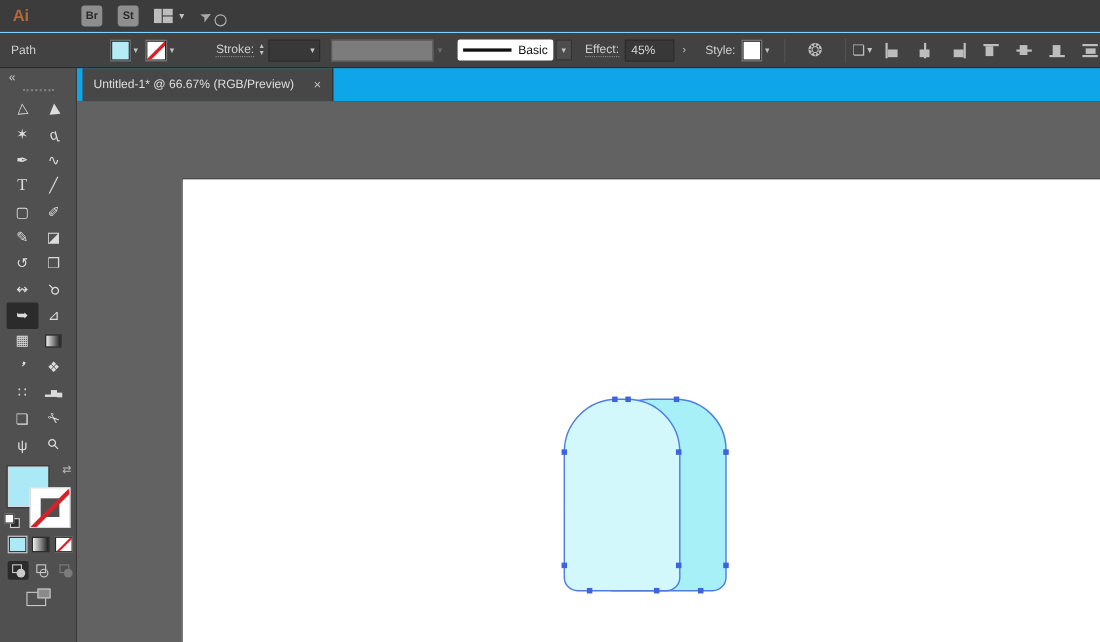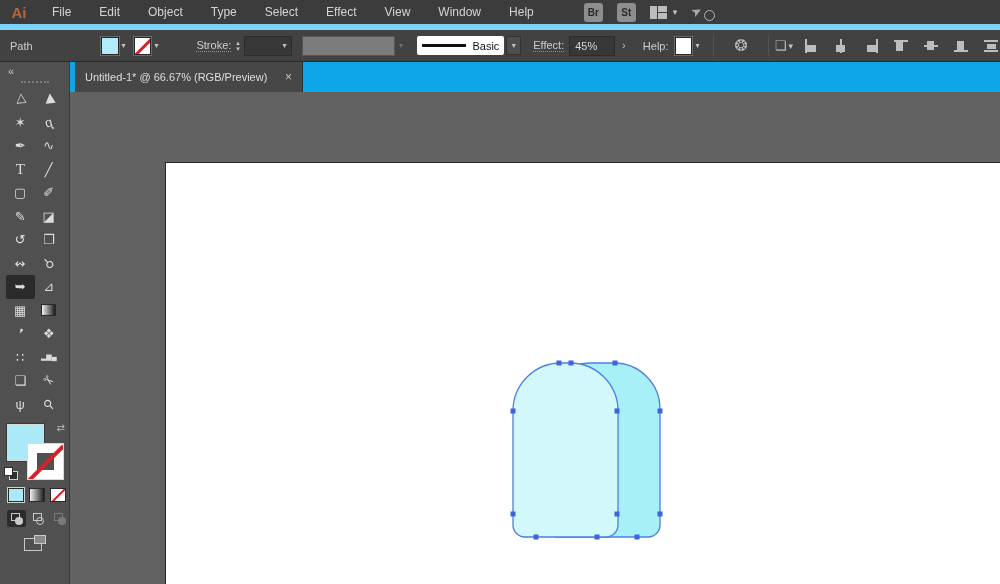--- a/index.html
+++ b/index.html
@@ -1,21 +1,21 @@
 <!DOCTYPE html>
 <html><head>
 <meta charset="utf-8">
 <style>
   * { margin:0; padding:0; box-sizing:border-box; }
   html,body { width:1000px; height:584px; overflow:hidden;
     font-family:"Liberation Sans","DejaVu Sans",sans-serif;
     background:#3c3c3c; -webkit-font-smoothing:antialiased; }
 
   
-  #menubar { height:30px; background:#3c3c3c; border-bottom:6px solid #7dd3fc;
+  #menubar { height:30px; background:#3c3c3c; border-bottom:1px solid #7dd3fc;
     display:flex; align-items:center; color:#d4d4d4; font-size:12px; }
   #app-logo { width:38px; text-align:center; font-weight:bold; font-size:15px;
     color:#b4673a; }
   #menu-items { display:flex; }
   .menu-item { padding:0 14px; line-height:29px; cursor:default; }
   #menubar-right { display:flex; align-items:center; margin-left:36px; gap:14px; }
   .mini-btn { width:19px; height:19px; background:#8e8e8e; color:#2a2a2a;
     border-radius:3px; font-size:10px; font-weight:bold; display:flex;
     align-items:center; justify-content:center; }
   .ws-icon { width:17px; height:13px; display:flex; gap:1px; }
@@ -148,31 +148,20 @@
     overflow:hidden; }
   #artboard { position:absolute; left:95px; top:70px; right:-2px; bottom:-2px;
     background:#ffffff; border:1px solid #262626; }
   #shapes-svg { position:absolute; left:0; top:0; }
 </style>
 </head>
 <body>
 
 <div id="menubar">
   <div id="app-logo">Ai</div>
-  <div id="menu-items">
-      <div class="menu-item">File</div>
-      <div class="menu-item">Edit</div>
-      <div class="menu-item">Object</div>
-      <div class="menu-item">Type</div>
-      <div class="menu-item">Select</div>
-      <div class="menu-item">Effect</div>
-      <div class="menu-item">View</div>
-      <div class="menu-item">Window</div>
-      <div class="menu-item">Help</div>
-    </div>
   <div id="menubar-right">
     <div class="mini-btn">Br</div>
     <div class="mini-btn">St</div>
     <div style="display:flex;align-items:center;gap:6px;">
       <div class="ws-icon">
         <div class="c1"></div>
           <div class="c2">
             <div></div>
             <div></div>
           </div>
@@ -203,21 +192,21 @@
   <div class="width-profile"></div>
   <span class="wp-chev">▾</span>
   <div class="brush-dd">
     <div class="brush-line"></div>
     <span class="brush-name">Basic</span>
   </div>
   <div class="brush-chev">▾</div>
   <span class="cb-label cb-link">Effect:</span>
   <div class="opacity-field">45%</div>
   <div class="more-btn">›</div>
-  <span class="cb-label">Help:</span>
+  <span class="cb-label">Style:</span>
   <div class="swatch" style="background:#fff;"></div>
   <span class="sw-chev">▾</span>
   <div class="vr"></div>
   <span class="recolor">❂</span>
   <div class="vr"></div>
   <span class="transform-ic">❏</span>
   <span class="chev">▾</span>
   <div class="align-row" id="align-row">
       <div class="al h-left">
         <div class="vbar"></div>

